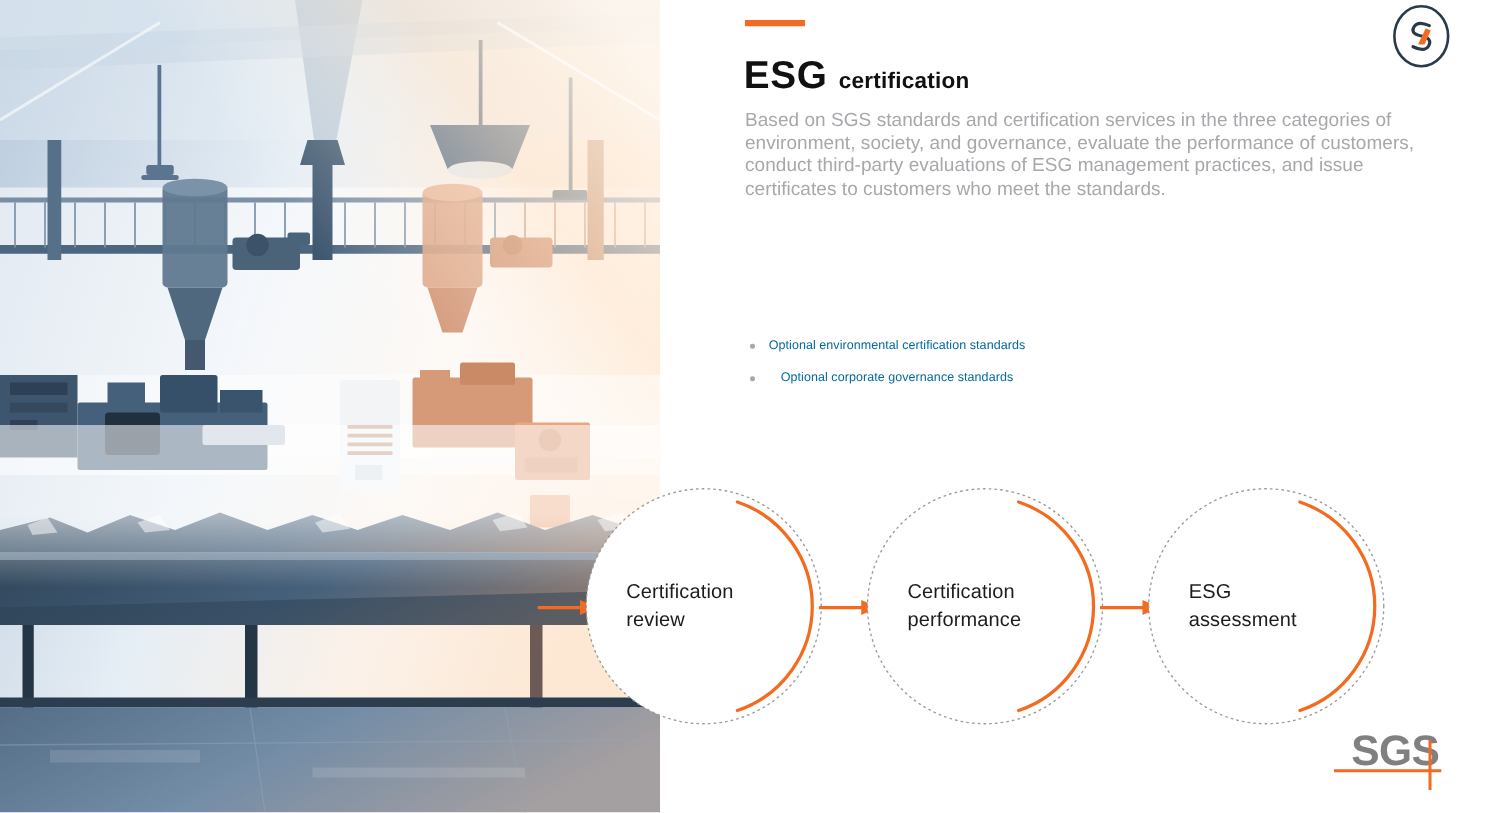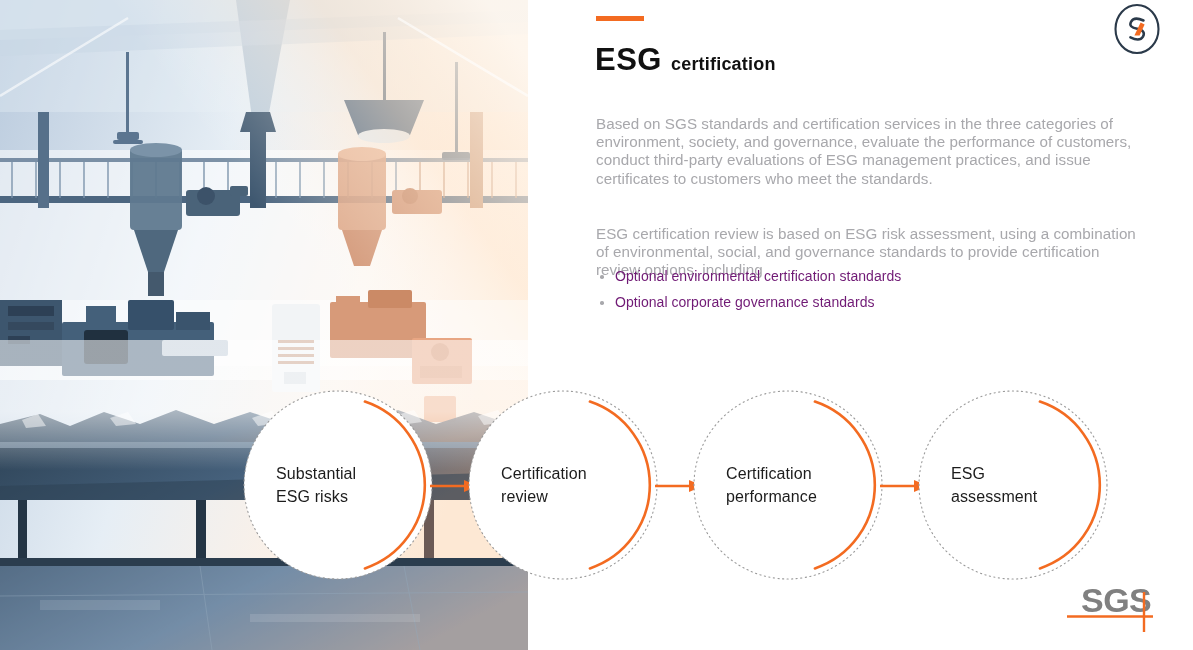--- a/index.html
+++ b/index.html
@@ -51,38 +51,38 @@
     margin-left: 9px; letter-spacing: 0.2px;
   }
   .para {
     position: absolute;
     left: 68px;
     width: 537px;
     font-size: 15.2px;
     line-height: 18.2px;
     color: #a8a8ac;
     letter-spacing: 0.05px;
-    margin-top: 27px;
   }
   #para-1 { top: 88px; }
   #para-2 { top: 198px; width: 540px; }
 
   #bullets {
     position: absolute;
     left: 598px; top: 268px;
     list-style: none;
   }
   #bullets li {
     position: relative;
-    font-size: 14px;
+    font-size: 10px;
     line-height: 17px;
-    color: #701a75;
+    color: #0369a1;
     padding-left: 17px;
     margin-bottom: 9px;
     letter-spacing: 0.05px;
+    text-align: center;
   }
   #bullets li::before {
     content: "";
     position: absolute;
     left: 2px; top: 7px;
     width: 3.5px; height: 3.5px;
     border-radius: 50%;
     background: #a8a8ac;
   }
 
@@ -350,46 +350,35 @@
 
     <div id="accent-bar"></div>
 
     <div id="title-row">
       <span id="title-main">ESG</span>
       <span id="title-sub">certification</span>
     </div>
 
     <p class="para" id="para-1">Based on SGS standards and certification services in the three categories of environment, society, and governance, evaluate the performance of customers, conduct third-party evaluations of ESG management practices, and issue certificates to customers who meet the standards.</p>
 
-    <p class="para" id="para-2">ESG certification review is based on ESG risk assessment, using a combination of environmental, social, and governance standards to provide certification review options, including</p>
   </div>
 
   <ul id="bullets">
     <li>Optional environmental certification standards</li>
     <li>Optional corporate governance standards</li>
   </ul>
 
   <div id="logo-badge">
     <svg width="54" height="54" viewBox="0 0 54 54" aria-hidden="true">
       <ellipse cx="27" cy="27" rx="21.5" ry="24" fill="none" stroke="#2b3a4a" stroke-width="2.1"></ellipse>
       <path d="M33.5 18.5 Q24 14.2 21 19.8 Q18.2 25.2 27.2 26.8 Q36.2 28.6 33 34.6 Q29.8 40 20.4 35.4" fill="none" stroke="#2b3a4a" stroke-width="2.5" stroke-linecap="round"></path>
       <path d="M30.6 20.6 L24.4 33.6 L29.6 33.6 L34.6 22.4 Z" fill="#f36b21"></path>
     </svg>
   </div>
 
-  <div class="node" style="left:238px; top:385px;">
-    <svg width="200" height="200" viewBox="0 0 200 200" aria-hidden="true">
-      <circle cx="100" cy="100" r="94" fill="#ffffff" stroke="#9a9a9a" stroke-width="1.1" stroke-dasharray="1.2 3.4" stroke-linecap="round"></circle>
-      <path d="M 126.9 16.6 A 88 88 0 0 1 126.9 183.4" fill="none" stroke="#f36b21" stroke-width="2.6" stroke-linecap="round"></path>
-    </svg>
-    <div class="node-label">
-      <span>Substantial</span><br>
-      <span>ESG risks</span>
-    </div>
-  </div>
 
   <div class="arrow" style="left:430px; width:48px;">
     <svg width="48" height="14" viewBox="0 0 48 14" aria-hidden="true">
       <line x1="0" y1="7" x2="36" y2="7" stroke="#f36b21" stroke-width="2.6"></line>
       <polygon points="34,1 48,7 34,13" fill="#f36b21"></polygon>
     </svg>
   </div>
 
   <div class="node" style="left:463px; top:385px;">
     <svg width="200" height="200" viewBox="0 0 200 200" aria-hidden="true">

